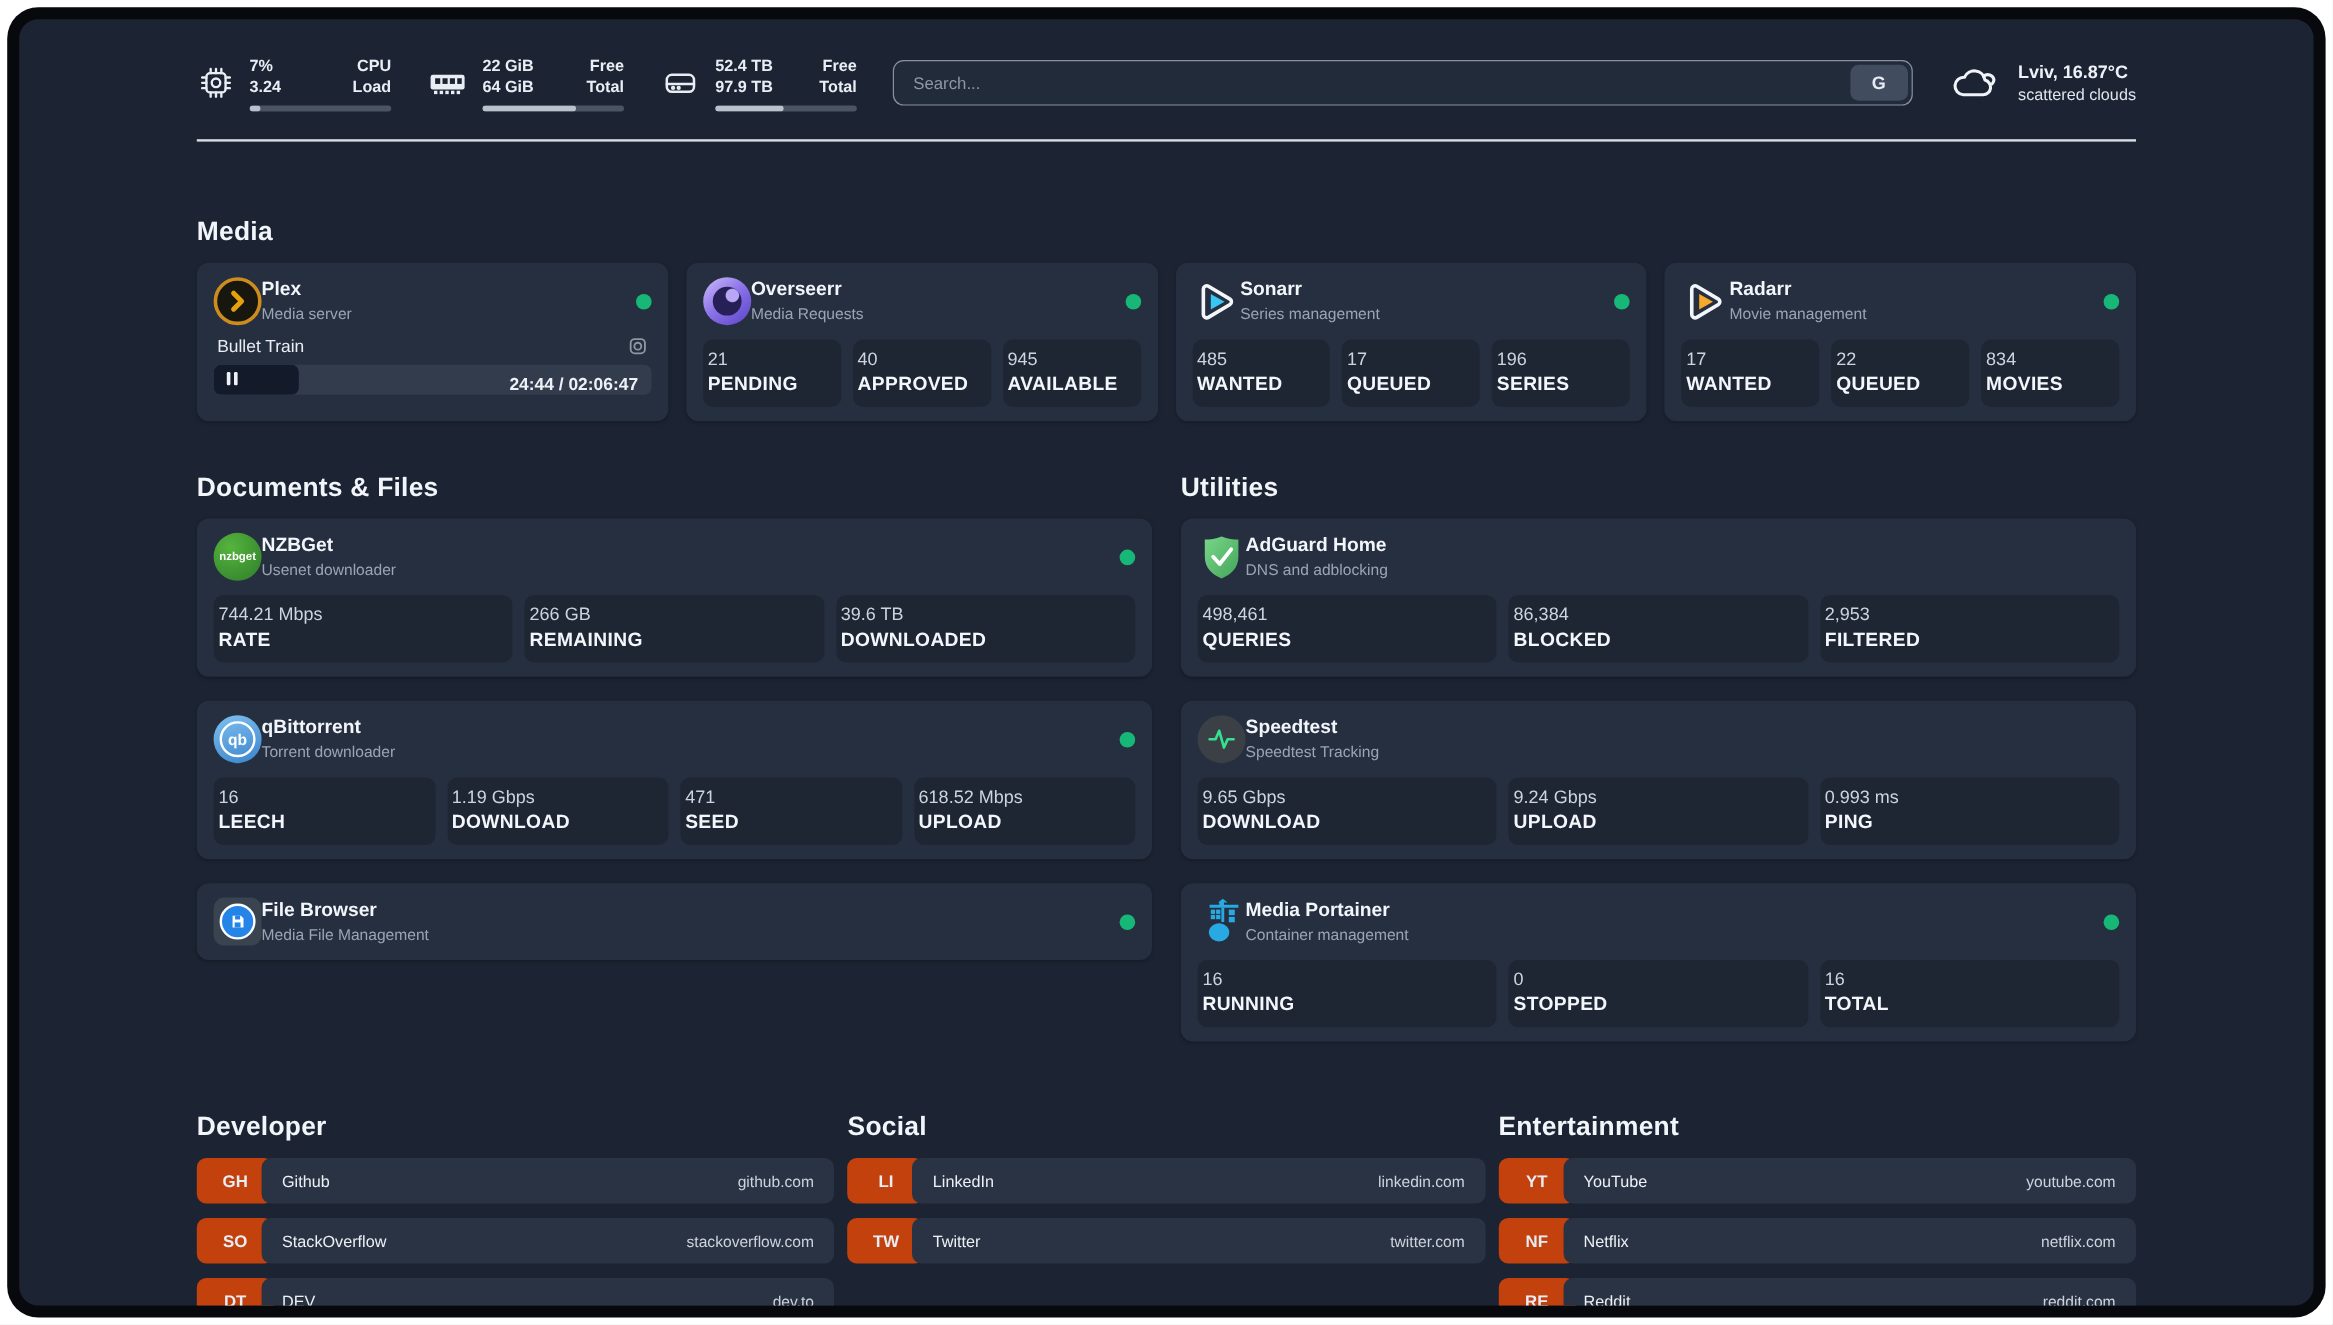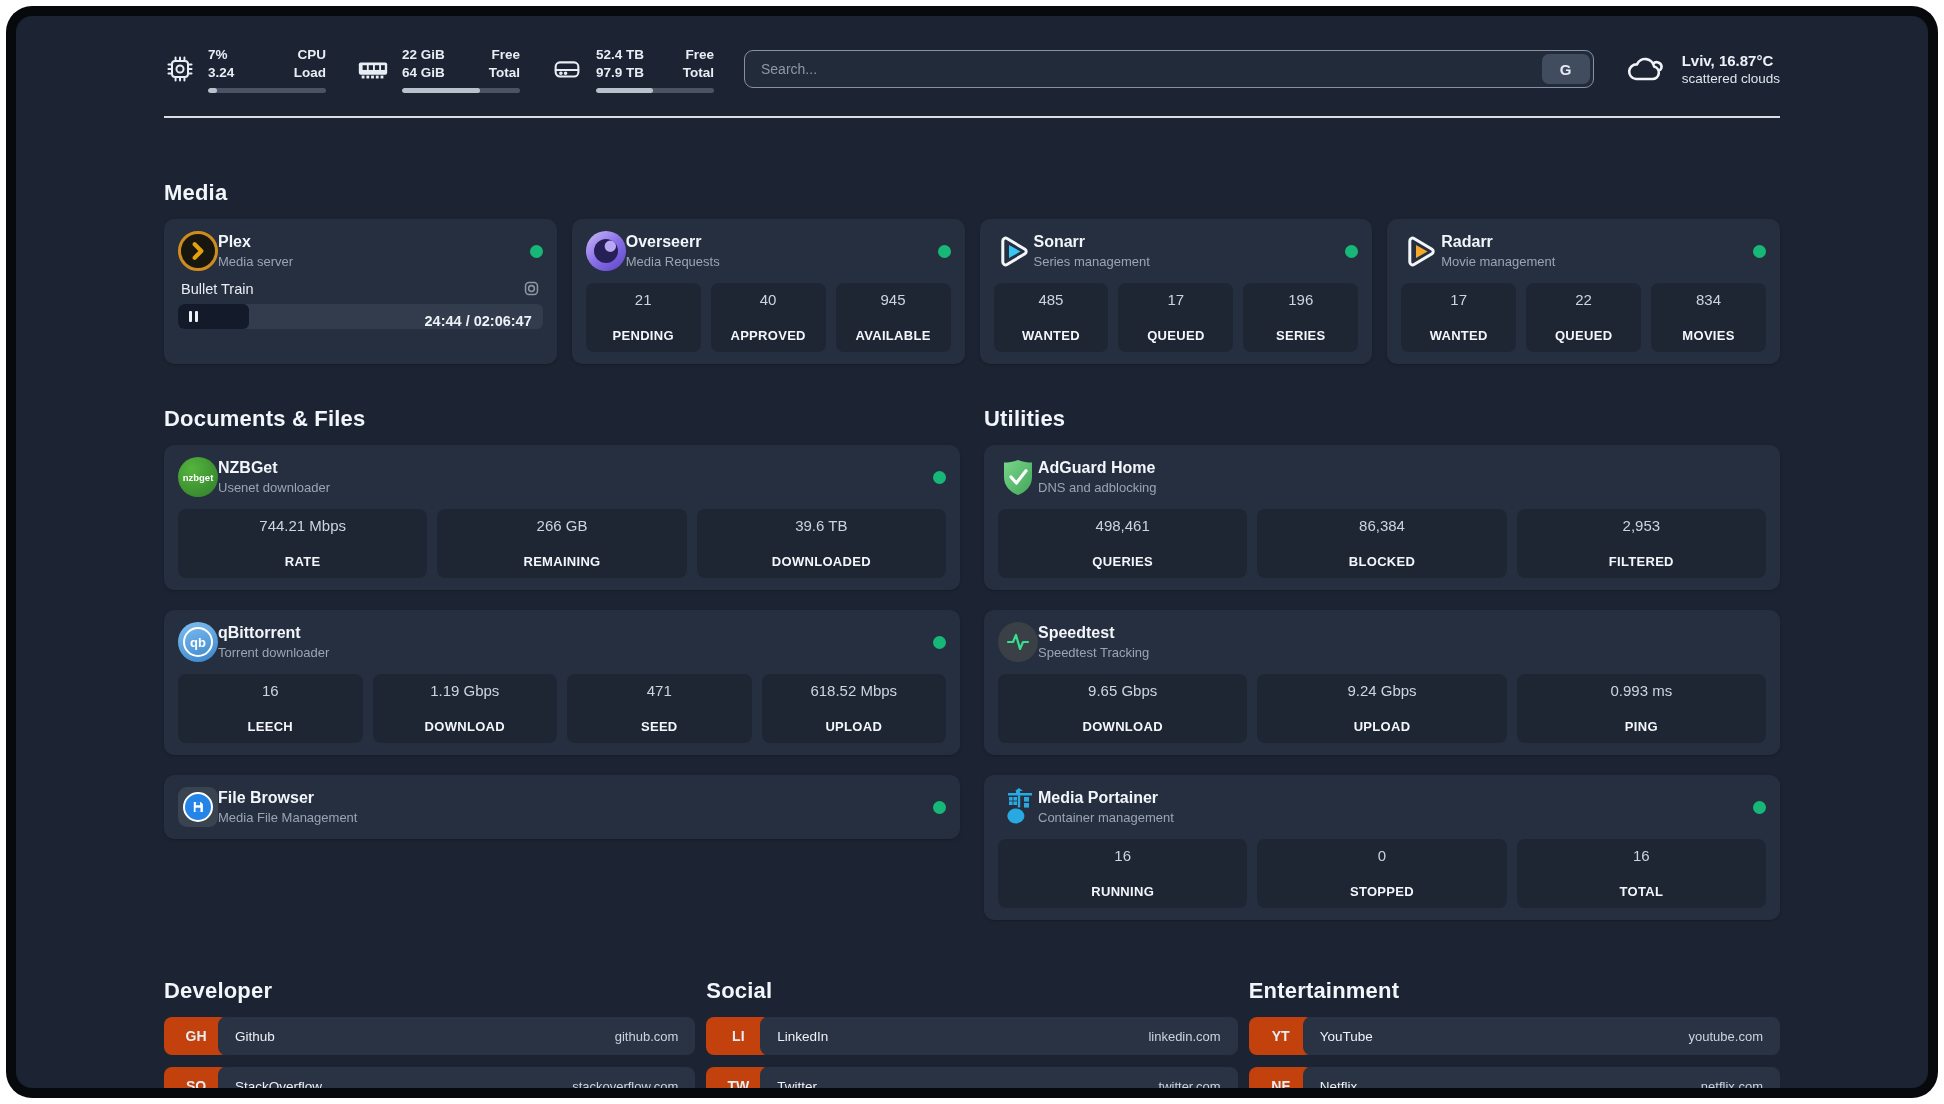--- a/index.html
+++ b/index.html
@@ -40,23 +40,23 @@
 
   .card{background:#262f3f;border-radius:10px;padding:12px 14px;box-sizing:border-box;
     box-shadow:0 1px 3px rgba(0,0,0,.25);cursor:pointer;}
   .card-head{display:flex;align-items:center;}
   .app-titles{min-width:0;}
   .app-name{font-size:16px;font-weight:700;color:#f2f5fa;white-space:nowrap;}
   .app-desc{font-size:13px;color:#9aa4b4;margin-top:3px;white-space:nowrap;}
   .status-dot{margin-left:auto;width:13px;height:13px;border-radius:50%;background:#17b877;flex:0 0 13px;}
 
   .stats{display:flex;gap:10px;margin-top:12px;}
-  .stat{flex:1;background:#1e2634;border-radius:8px;text-align:center;padding:8px 4px 9px;}
+  .stat{flex:1;background:#1e2634;border-radius:8px;text-align:left;padding:8px 4px 9px;}
   .stat-value{font-size:15px;color:#ccd4e0;}
-  .stat-label{font-size:13px;font-weight:700;color:#f3f6fa;margin-top:20px;letter-spacing:.3px;}
+  .stat-label{font-size:16px;font-weight:700;color:#f3f6fa;margin-top:4px;letter-spacing:.3px;}
 
   
   .icon-circle{width:40px;height:40px;border-radius:50%;display:flex;align-items:center;
     justify-content:center;flex:0 0 40px;box-sizing:border-box;}
   .plex-icon{background:#17170f;border:3px solid #cf8c1e;}
   .overseerr-icon{background:linear-gradient(140deg,#cdbdf8 0%,#8b72e8 48%,#5b43c9 100%);}
   .overseerr-pupil{width:24px;height:24px;border-radius:50%;
     background:radial-gradient(circle at 68% 30%,#b9a7f5 0 22%,#272057 26%);}
   .nzbget-icon{background:radial-gradient(circle at 35% 30%,#55b43d,#2f7d2a);
     font-size:9.5px;font-weight:700;color:#fff;}

